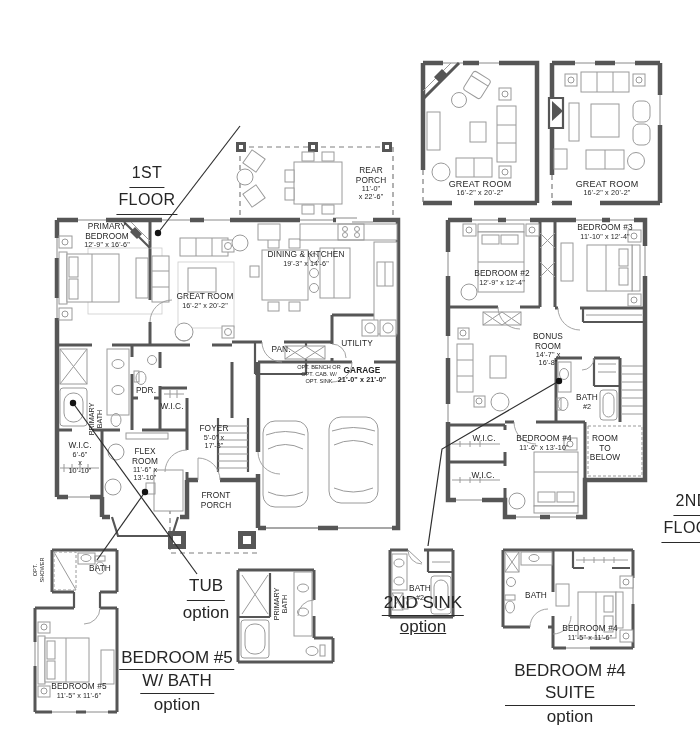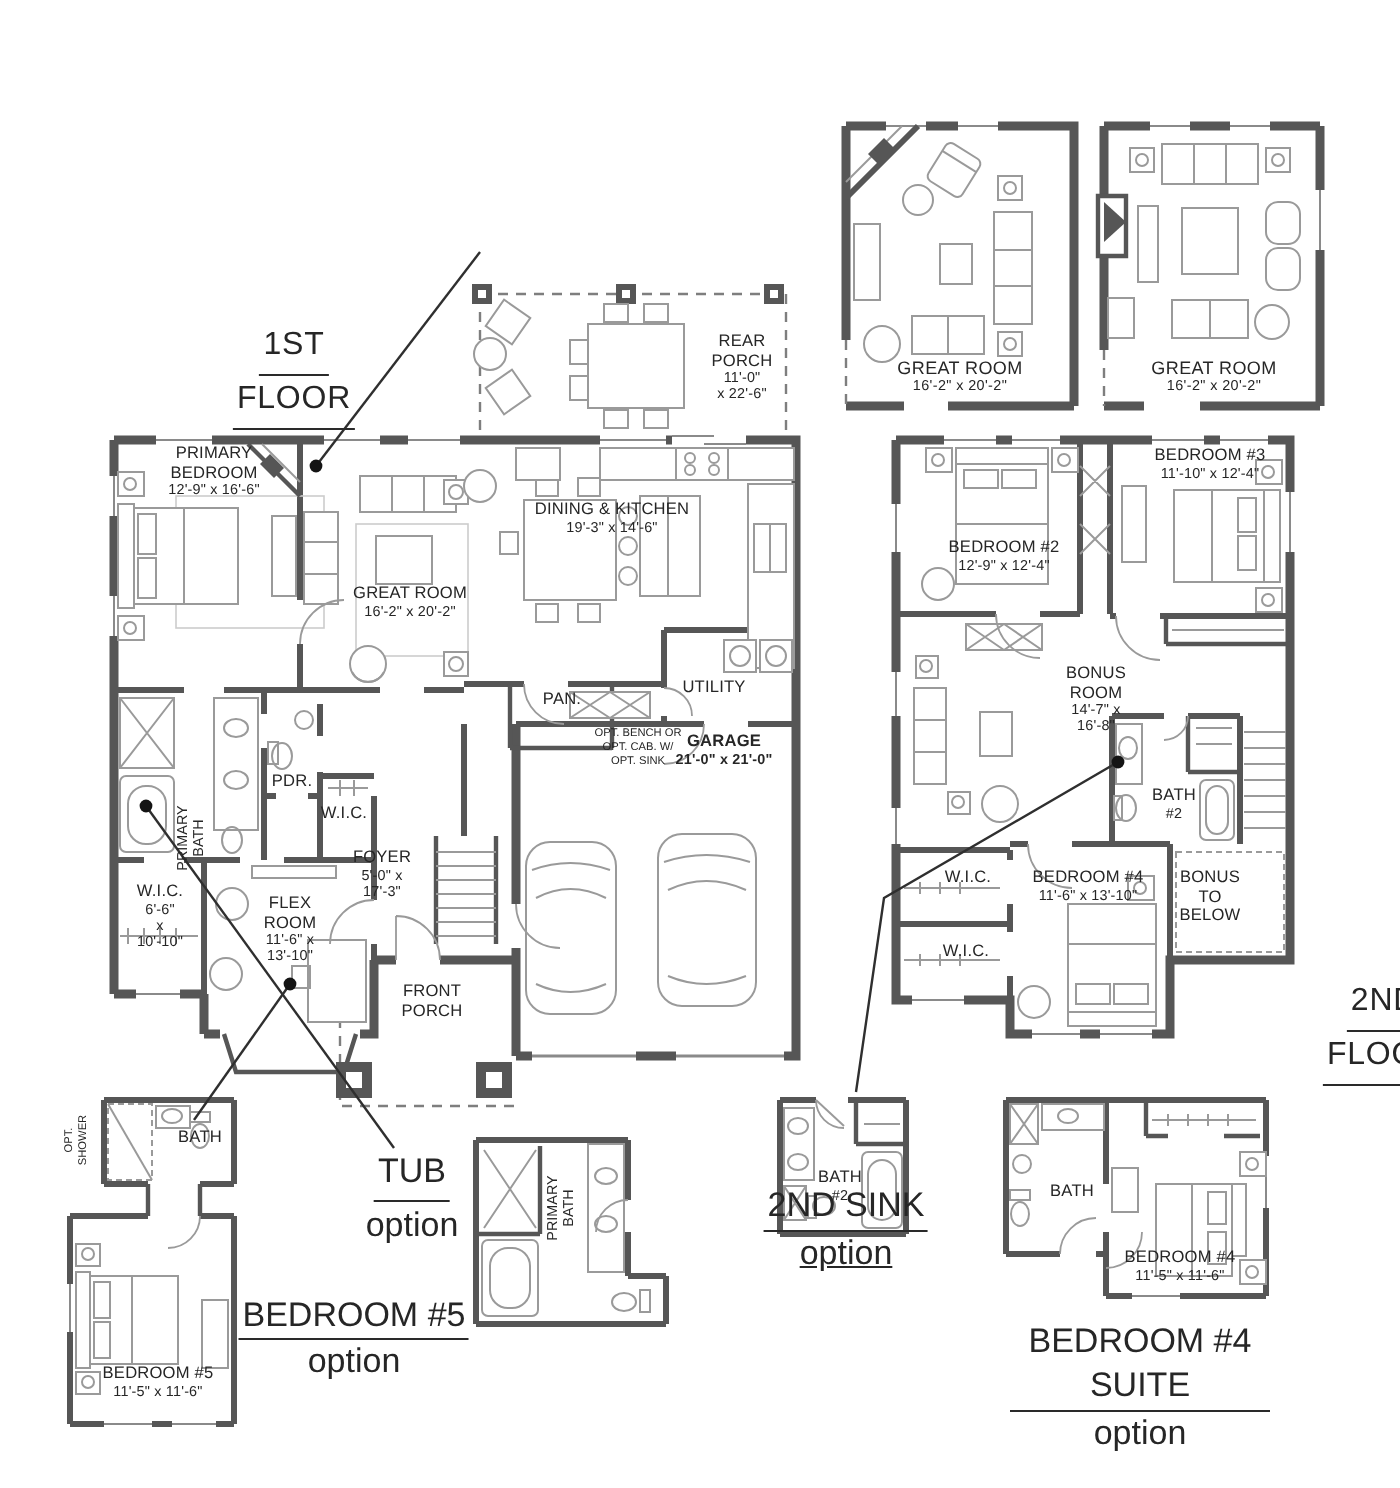--- a/index.html
+++ b/index.html
@@ -498,21 +498,21 @@
   <span class="ln nw">W.I.C.</span>
   <span class="ln s7 nw">6'-6"</span>
   <span class="ln s7 nw">x</span>
   <span class="ln s7 nw">10'-10"</span>
 </div>
 <div class="lbl s8" style="left:145px;top:447px;width:40px;">
   <span>FLEX ROOM</span>
   <span class="ln s7 nw">11'-6" x</span>
   <span class="ln s7 nw">13'-10"</span>
 </div>
-<div class="lbl s8" style="left:191px;top:424px;">
+<div class="lbl s8" style="left:214px;top:424px;">
   <span class="ln nw">FOYER</span>
   <span class="ln s7 nw">5'-0" x</span>
   <span class="ln s7 nw">17'-3"</span>
 </div>
 <div class="lbl s8" style="left:216px;top:491px;width:44px;">
   <span>FRONT PORCH</span>
 </div>
 
 <div class="lbl s8" style="left:502px;top:269px;">
   <span class="ln nw">BEDROOM #2</span>
@@ -531,21 +531,21 @@
   <span class="ln nw">BATH</span>
   <span class="ln s7 nw">#2</span>
 </div>
 <div class="lbl s8" style="left:484px;top:434px;"><span>W.I.C.</span></div>
 <div class="lbl s8" style="left:483px;top:471px;"><span>W.I.C.</span></div>
 <div class="lbl s8" style="left:544px;top:434px;">
   <span class="ln nw">BEDROOM #4</span>
   <span class="ln s7 nw">11'-6" x 13'-10"</span>
 </div>
 <div class="lbl s8" style="left:605px;top:434px;">
-  <span class="ln">BONUS</span>
+  <span class="ln">ROOM</span>
   <span class="ln">TO</span>
   <span class="ln">BELOW</span>
 </div>
 <div class="lbl ttl" style="left:648px;top:489px;">
   <span class="ln"><span class="u">2ND</span></span>
   <span class="ln"><span class="u">FLOOR</span></span>
 </div>
 
 <div class="lbl cap" style="left:206px;top:574px;">
   <span class="ln"><span class="u">TUB</span></span>
@@ -560,20 +560,21 @@
   <span class="ln">OPT.</span>
   <span class="ln">SHOWER</span>
 </div>
 <div class="lbl s8" style="left:100px;top:564px;"><span>BATH</span></div>
 <div class="lbl s8" style="left:79px;top:682px;">
   <span class="ln nw">BEDROOM #5</span>
   <span class="ln s7 nw">11'-5" x 11'-6"</span>
 </div>
 <div class="lbl cap" style="left:177px;top:647px;line-height:1.25;">
   <span class="ln"><span class="u">BEDROOM #5</span></span>
+  <span class="ln"><span class="u">W/ BATH</span></span>
   <span class="ln">option</span>
 </div>
 
 <div class="lbl s8" style="left:420px;top:584px;">
   <span class="ln nw">BATH</span>
   <span class="ln s7 nw">#2</span>
 </div>
 <div class="lbl cap" style="left:423px;top:592px;line-height:1.3;text-decoration:underline;">
   <span class="ln"><span class="u">2ND SINK</span></span>
   <span class="ln">option</span>

